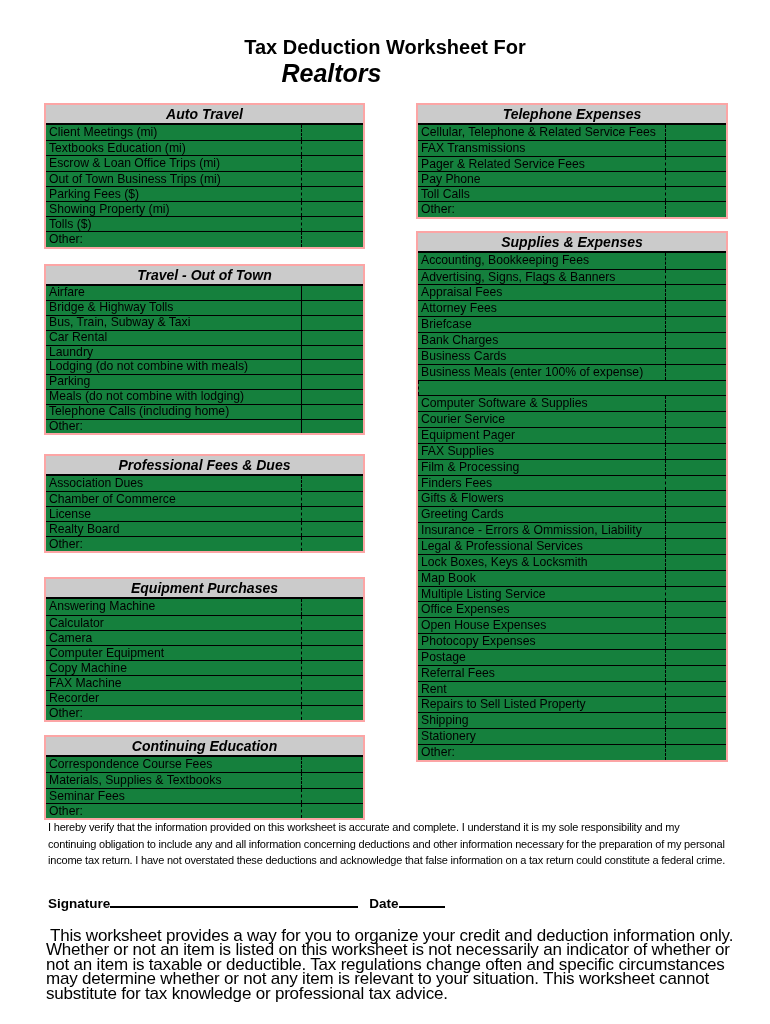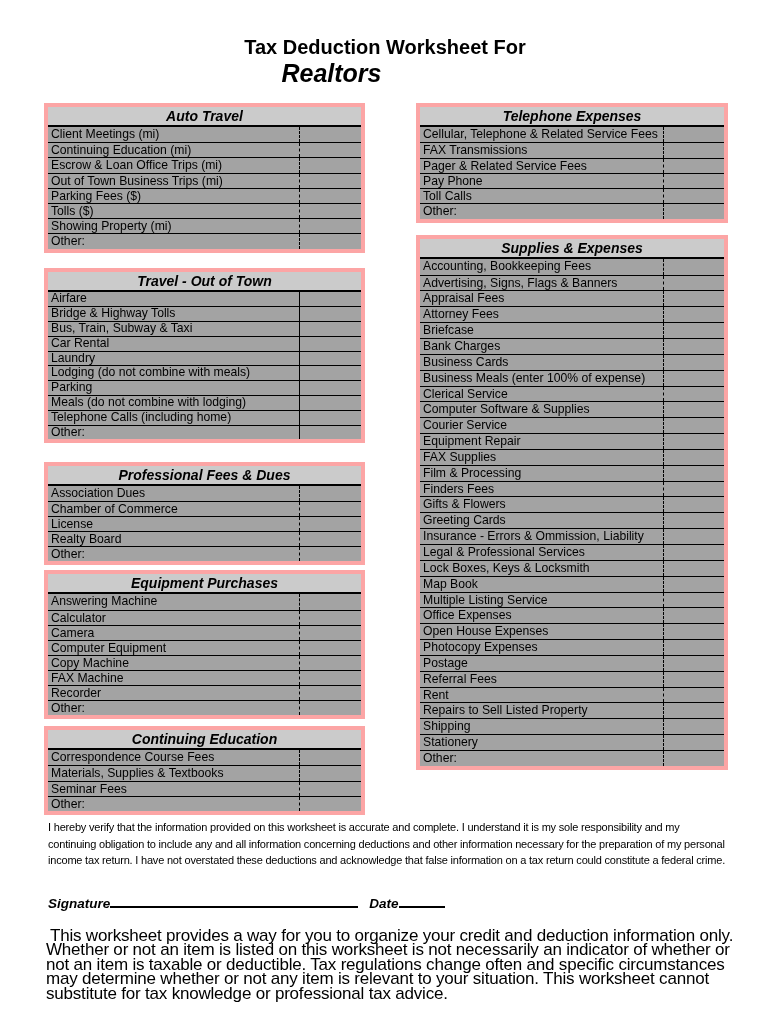--- a/index.html
+++ b/index.html
@@ -19,21 +19,21 @@
   }
   .title2 {
     position:absolute; top:59px; left:0; width:663px;
     text-align:center; font-size:25px; font-weight:bold; font-style:italic;
   }
 
   .col { position:absolute; top:103px; }
   .col-left  { left:44px;  width:321px; }
   .col-right { left:416px; width:312px; }
 
-  .sec { border:4px solid #fca5a5; background:#a3a3a3; }
+  .sec { border:2px solid #fca5a5; background:#15803d; }
   .sec-head {
     height:18px; line-height:18px;
     border-bottom:2px solid #000;
     background:#cbcbcb;
     text-align:center;
     font-weight:bold; font-style:italic; font-size:14px;
   }
   .rows { }
   .row { display:flex; box-sizing:border-box; height:var(--rh,15.3px); }
   .row + .row { border-top:1px solid #000; }
@@ -46,21 +46,21 @@
   .cell.value { width:62px; border-left:1px dashed #000; }
   .col-right .cell.value { width:61px; }
   .sec.solid-div .cell.value { border-left-style:solid; }
 
   .declaration {
     position:absolute; left:48px; top:819px; width:678px; margin:0;
     font-size:11px; line-height:16.6px; letter-spacing:-0.2px;
   }
   .sigrow {
     position:absolute; left:48px; top:893px; width:680px;
-    font-size:13.5px; font-weight:bold; white-space:nowrap;font-style:italic;
+    font-size:13.5px; font-weight:bold; white-space:nowrap;
   }
   .sigline, .dateline {
     display:inline-block; height:13px;
     border-bottom:2px solid #000;
   }
   .sigline { width:248px; }
   .dateline { width:46px; }
   .lbl-date { margin-left:11px; }
   .disclaimer {
     position:absolute; left:46px; top:929px; width:696px; margin:0;
@@ -82,44 +82,44 @@
       <div class="sec-head">
         <span>Auto Travel</span>
       </div>
       <div class="rows">
 
       <div class="row">
           <div class="cell label">Client Meetings (mi)</div>
           <div class="cell value"></div>
         </div>
           <div class="row">
-          <div class="cell label">Continuing Education (mi)</div>
+          <div class="cell label">Textbooks Education (mi)</div>
           <div class="cell value"></div>
         </div>
           <div class="row">
           <div class="cell label">Escrow &amp; Loan Office Trips (mi)</div>
           <div class="cell value"></div>
         </div>
           <div class="row">
           <div class="cell label">Out of Town Business Trips (mi)</div>
           <div class="cell value"></div>
         </div>
           <div class="row">
           <div class="cell label">Parking Fees ($)</div>
           <div class="cell value"></div>
         </div>
           <div class="row">
+          <div class="cell label">Showing Property (mi)</div>
+          <div class="cell value"></div>
+        </div>
+          <div class="row">
           <div class="cell label">Tolls ($)</div>
           <div class="cell value"></div>
         </div>
           <div class="row">
-          <div class="cell label">Showing Property (mi)</div>
-          <div class="cell value"></div>
-        </div>
-          <div class="row">
           <div class="cell label">Other:</div>
           <div class="cell value"></div>
         </div>
         </div>
     </div>
 
     <div class="sec solid-div" style="--rh:14.8px; margin-bottom:19px;">
       <div class="sec-head">
         <span>Travel - Out of Town</span>
       </div>
@@ -161,21 +161,21 @@
           <div class="cell label">Telephone Calls (including home)</div>
           <div class="cell value"></div>
         </div>
           <div class="row">
           <div class="cell label">Other:</div>
           <div class="cell value"></div>
         </div>
         </div>
     </div>
 
-    <div class="sec" style="--rh:15px; margin-bottom:5px;">
+    <div class="sec" style="--rh:15px; margin-bottom:24px;">
       <div class="sec-head">
         <span>Professional Fees &amp; Dues</span>
       </div>
       <div class="rows">
 
       <div class="row">
           <div class="cell label">Association Dues</div>
           <div class="cell value"></div>
         </div>
           <div class="row">
@@ -190,21 +190,21 @@
           <div class="cell label">Realty Board</div>
           <div class="cell value"></div>
         </div>
           <div class="row">
           <div class="cell label">Other:</div>
           <div class="cell value"></div>
         </div>
         </div>
     </div>
 
-    <div class="sec" style="--rh:15.1px; margin-bottom:7px;">
+    <div class="sec" style="--rh:15.1px; margin-bottom:13px;">
       <div class="sec-head">
         <span>Equipment Purchases</span>
       </div>
       <div class="rows">
 
       <div class="row">
           <div class="cell label">Answering Machine</div>
           <div class="cell value"></div>
         </div>
           <div class="row">
@@ -332,33 +332,32 @@
         </div>
           <div class="row">
           <div class="cell label">Business Cards</div>
           <div class="cell value"></div>
         </div>
           <div class="row">
           <div class="cell label">Business Meals (enter 100% of expense)</div>
           <div class="cell value"></div>
         </div>
           <div class="row">
-          <div class="cell label">Clerical Service</div>
           <div class="cell value"></div>
         </div>
           <div class="row">
           <div class="cell label">Computer Software &amp; Supplies</div>
           <div class="cell value"></div>
         </div>
           <div class="row">
           <div class="cell label">Courier Service</div>
           <div class="cell value"></div>
         </div>
           <div class="row">
-          <div class="cell label">Equipment Repair</div>
+          <div class="cell label">Equipment Pager</div>
           <div class="cell value"></div>
         </div>
           <div class="row">
           <div class="cell label">FAX Supplies</div>
           <div class="cell value"></div>
         </div>
           <div class="row">
           <div class="cell label">Film &amp; Processing</div>
           <div class="cell value"></div>
         </div>

